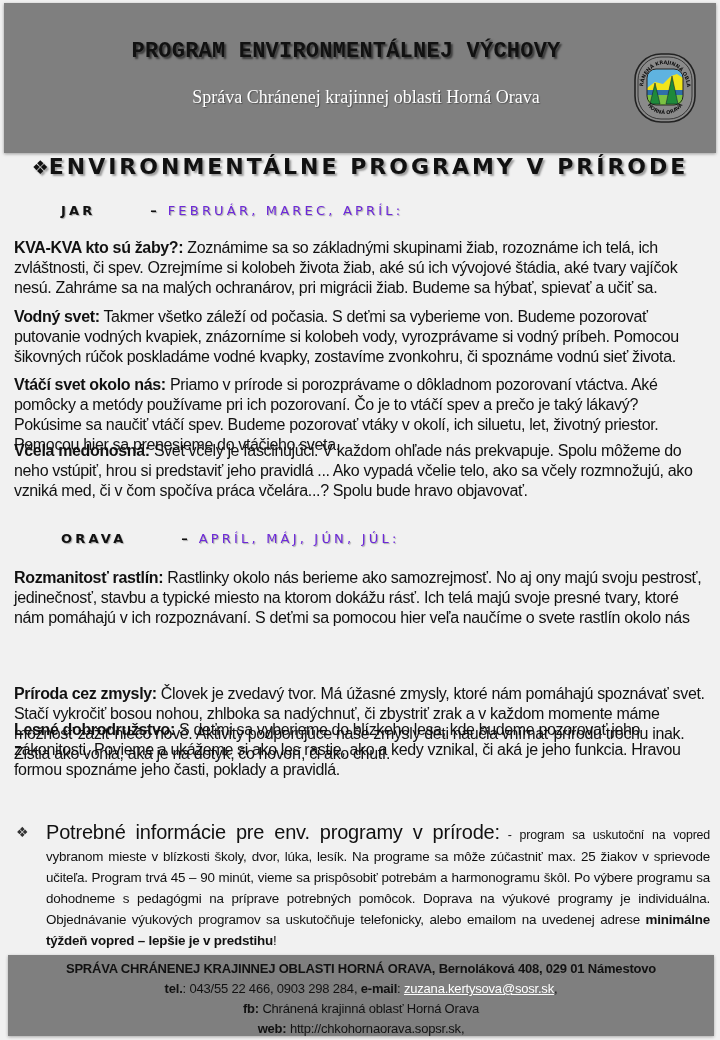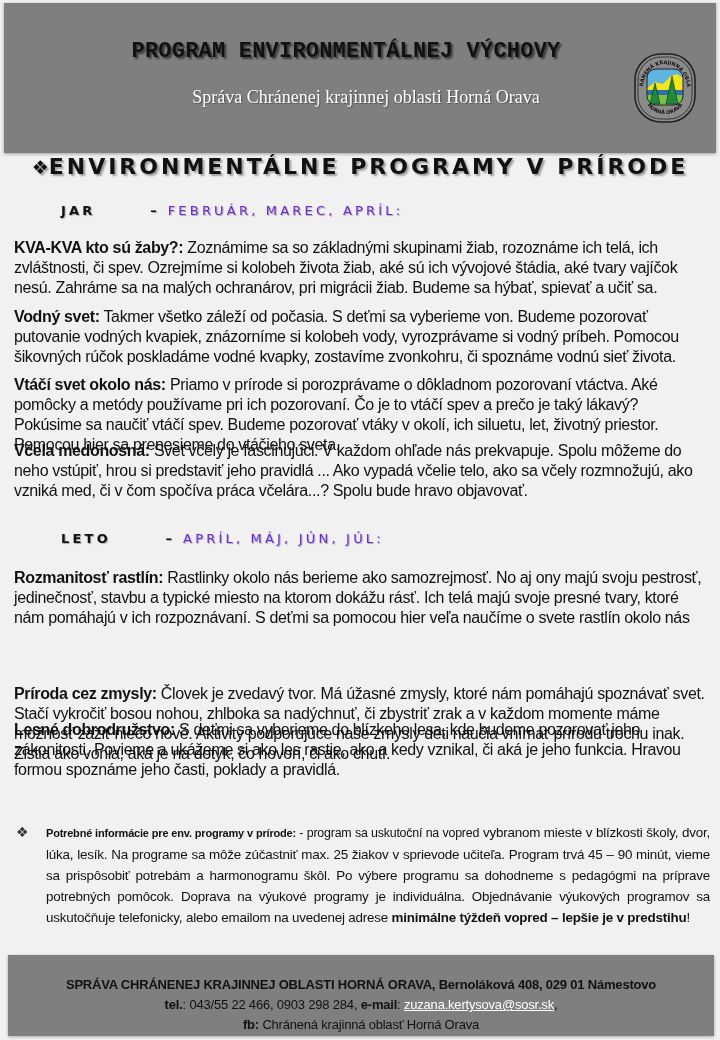--- a/index.html
+++ b/index.html
@@ -49,28 +49,28 @@
     letter-spacing: -0.35px;
   }
   .para b { font-weight: bold; }
   .info {
     position: absolute; left: 14px; width: 696px; top: 822px;
     font-size: 13.4px; line-height: 21px; text-align: justify;
     font-family: "Liberation Sans", sans-serif; letter-spacing: -0.2px;
   }
   .info .bullet-icon { position: absolute; left: 2px; top: 0; font-size: 14px; color: #333; }
   .info .text { margin-left: 32px; }
-  .info .lead { font-weight: bold; font-size: 11px; }
+  .info .lead { font-weight: normal; font-size: 20px; }
   .info .small { font-size: 12.4px; }
   .footer-box {
     position: absolute; left: 8px; top: 955px; width: 706px; height: 81px;
     background: #7f7f7f; box-shadow: 0 1px 3px rgba(0,0,0,0.3);
     text-align: center; font-size: 13px; line-height: 20px;
     font-family: "Liberation Sans", sans-serif; color: #111;
-    padding-top: 20px; box-sizing: border-box; letter-spacing: -0.2px;
+    padding-top: 4px; box-sizing: border-box; letter-spacing: -0.2px;
   }
   .footer-box b { font-weight: bold; }
   .footer-box a { color: #ffffff; text-decoration: underline; }
 </style>
 </head>
 <body>
 
 <div class="header-box">
   <div class="header-title">PROGRAM ENVIRONMENTÁLNEJ VÝCHOVY</div>
   <div class="header-subtitle">Správa Chránenej krajinnej oblasti Horná Orava</div>
@@ -115,21 +115,21 @@
   <b> Vodný svet:</b><span> Takmer všetko záleží od počasia. S deťmi sa vyberieme von. Budeme pozorovať putovanie vodných kvapiek, znázorníme si kolobeh vody, vyrozprávame si vodný príbeh. Pomocou šikovných rúčok poskladáme vodné kvapky, zostavíme zvonkohru, či spoznáme vodnú sieť života.</span>
 </div>
 <div class="para" style="top:375px;">
   <b>Vtáčí svet okolo nás:</b><span> Priamo v prírode si porozprávame o dôkladnom pozorovaní vtáctva. Aké pomôcky a metódy používame pri ich pozorovaní. Čo je to vtáčí spev a prečo je taký lákavý? Pokúsime sa naučiť vtáčí spev. Budeme pozorovať vtáky v okolí, ich siluetu, let, životný priestor. Pomocou hier sa prenesieme do vtáčieho sveta.</span>
 </div>
 <div class="para" style="top:441px;">
   <b>Včela medonosná:</b><span> Svet včely je fascinujúci. V každom ohľade nás prekvapuje. Spolu môžeme do neho vstúpiť, hrou si predstaviť jeho pravidlá ... Ako vypadá včelie telo, ako sa včely rozmnožujú, ako vzniká med, či v čom spočíva práca včelára...? Spolu bude hravo objavovať.</span>
 </div>
 
 <div class="season" style="top:531px;">
-  <span class="name">LETO</span><span class="name"> – </span><span class="months">APRÍL, MÁJ, JÚN, JÚL:</span>
+  <span class="name">ORAVA</span><span class="name"> – </span><span class="months">APRÍL, MÁJ, JÚN, JÚL:</span>
 </div>
 
 <div class="para" style="top:568px;">
   <b>Rozmanitosť rastlín:</b><span> Rastlinky okolo nás berieme ako samozrejmosť. No aj ony majú svoju pestrosť, jedinečnosť, stavbu a typické miesto na ktorom dokážu rásť. Ich telá majú svoje presné tvary, ktoré nám pomáhajú v ich rozpoznávaní. S deťmi sa pomocou hier veľa naučíme o svete rastlín okolo nás</span>
 </div>
 <div class="para" style="top:636px;margin-top:48px;">
   <b>Príroda cez zmysly:</b><span> Človek je zvedavý tvor. Má úžasné zmysly, ktoré nám pomáhajú spoznávať svet. Stačí vykročiť bosou nohou, zhlboka sa nadýchnuť, či zbystriť zrak a v každom momente máme možnosť zažiť niečo nové. Aktivity podporujúce naše zmysly deti naučia vnímať prírodu trochu inak. Zistia ako vonia, aká je na dotyk, čo hovorí, či ako chutí.</span>
 </div>
 <div class="para" style="top:720px;">
   <b>Lesné dobrodružstvo:</b><span> S deťmi sa vyberieme do blízkeho lesa, kde budeme pozorovať jeho zákonitosti. Povieme a ukážeme si ako les rastie, ako a kedy vznikal, či aká je jeho funkcia. Hravou formou spoznáme jeho časti, poklady a pravidlá.</span>

